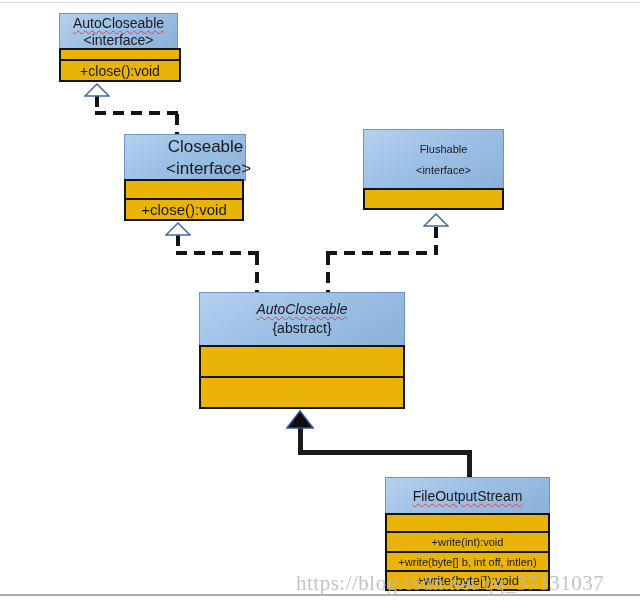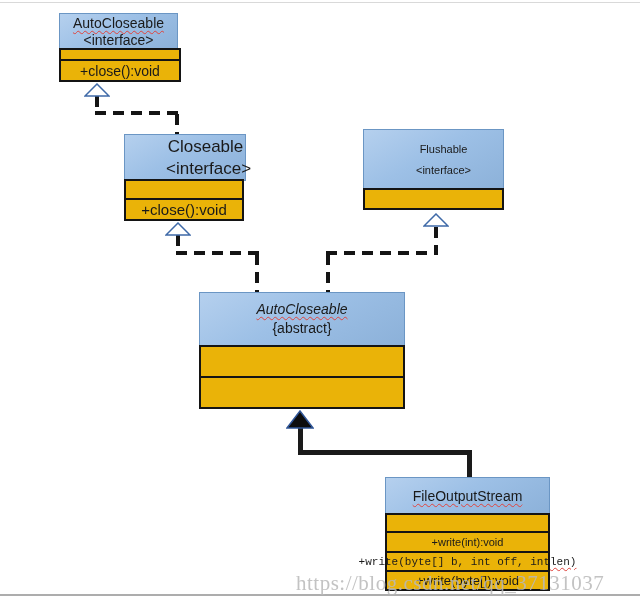--- a/index.html
+++ b/index.html
@@ -52,21 +52,21 @@
   
   #box-outputstream{left:199px;top:292px;width:206px;}
   #box-outputstream .hdr{height:55px;font-size:14px;line-height:19px;border-bottom:2px solid #141414;}
   #box-outputstream .cmp{height:33px;width:206px;}
 
   
   #box-fileoutputstream{left:385px;top:477px;width:165px;}
   #box-fileoutputstream .hdr{height:38px;font-size:14px;line-height:17px;}
   #box-fileoutputstream .cmp-empty{height:20px;width:165px;}
   #box-fileoutputstream .cmp-m1{height:22px;width:165px;font-size:11px;}
-  #box-fileoutputstream .cmp-m2{height:21px;width:165px;font-size:11px;font-family:Liberation Mono, monospace;}
+  #box-fileoutputstream .cmp-m2{height:21px;width:165px;font-size:11px;}
   #box-fileoutputstream .cmp-m3{height:21px;width:165px;font-size:13px;}
 
   
   .dash-h{position:absolute;height:4px;background:repeating-linear-gradient(90deg,#141414 0 11px,transparent 11px 18px);z-index:5;}
   .dash-v{position:absolute;width:4px;background:repeating-linear-gradient(180deg,#141414 0 11px,transparent 11px 18px);z-index:5;}
   .sol-h{position:absolute;height:5px;background:#1a1a1a;z-index:5;}
   .sol-v{position:absolute;width:5px;background:#1a1a1a;z-index:5;}
   .tri{position:absolute;z-index:6;}
 
   

